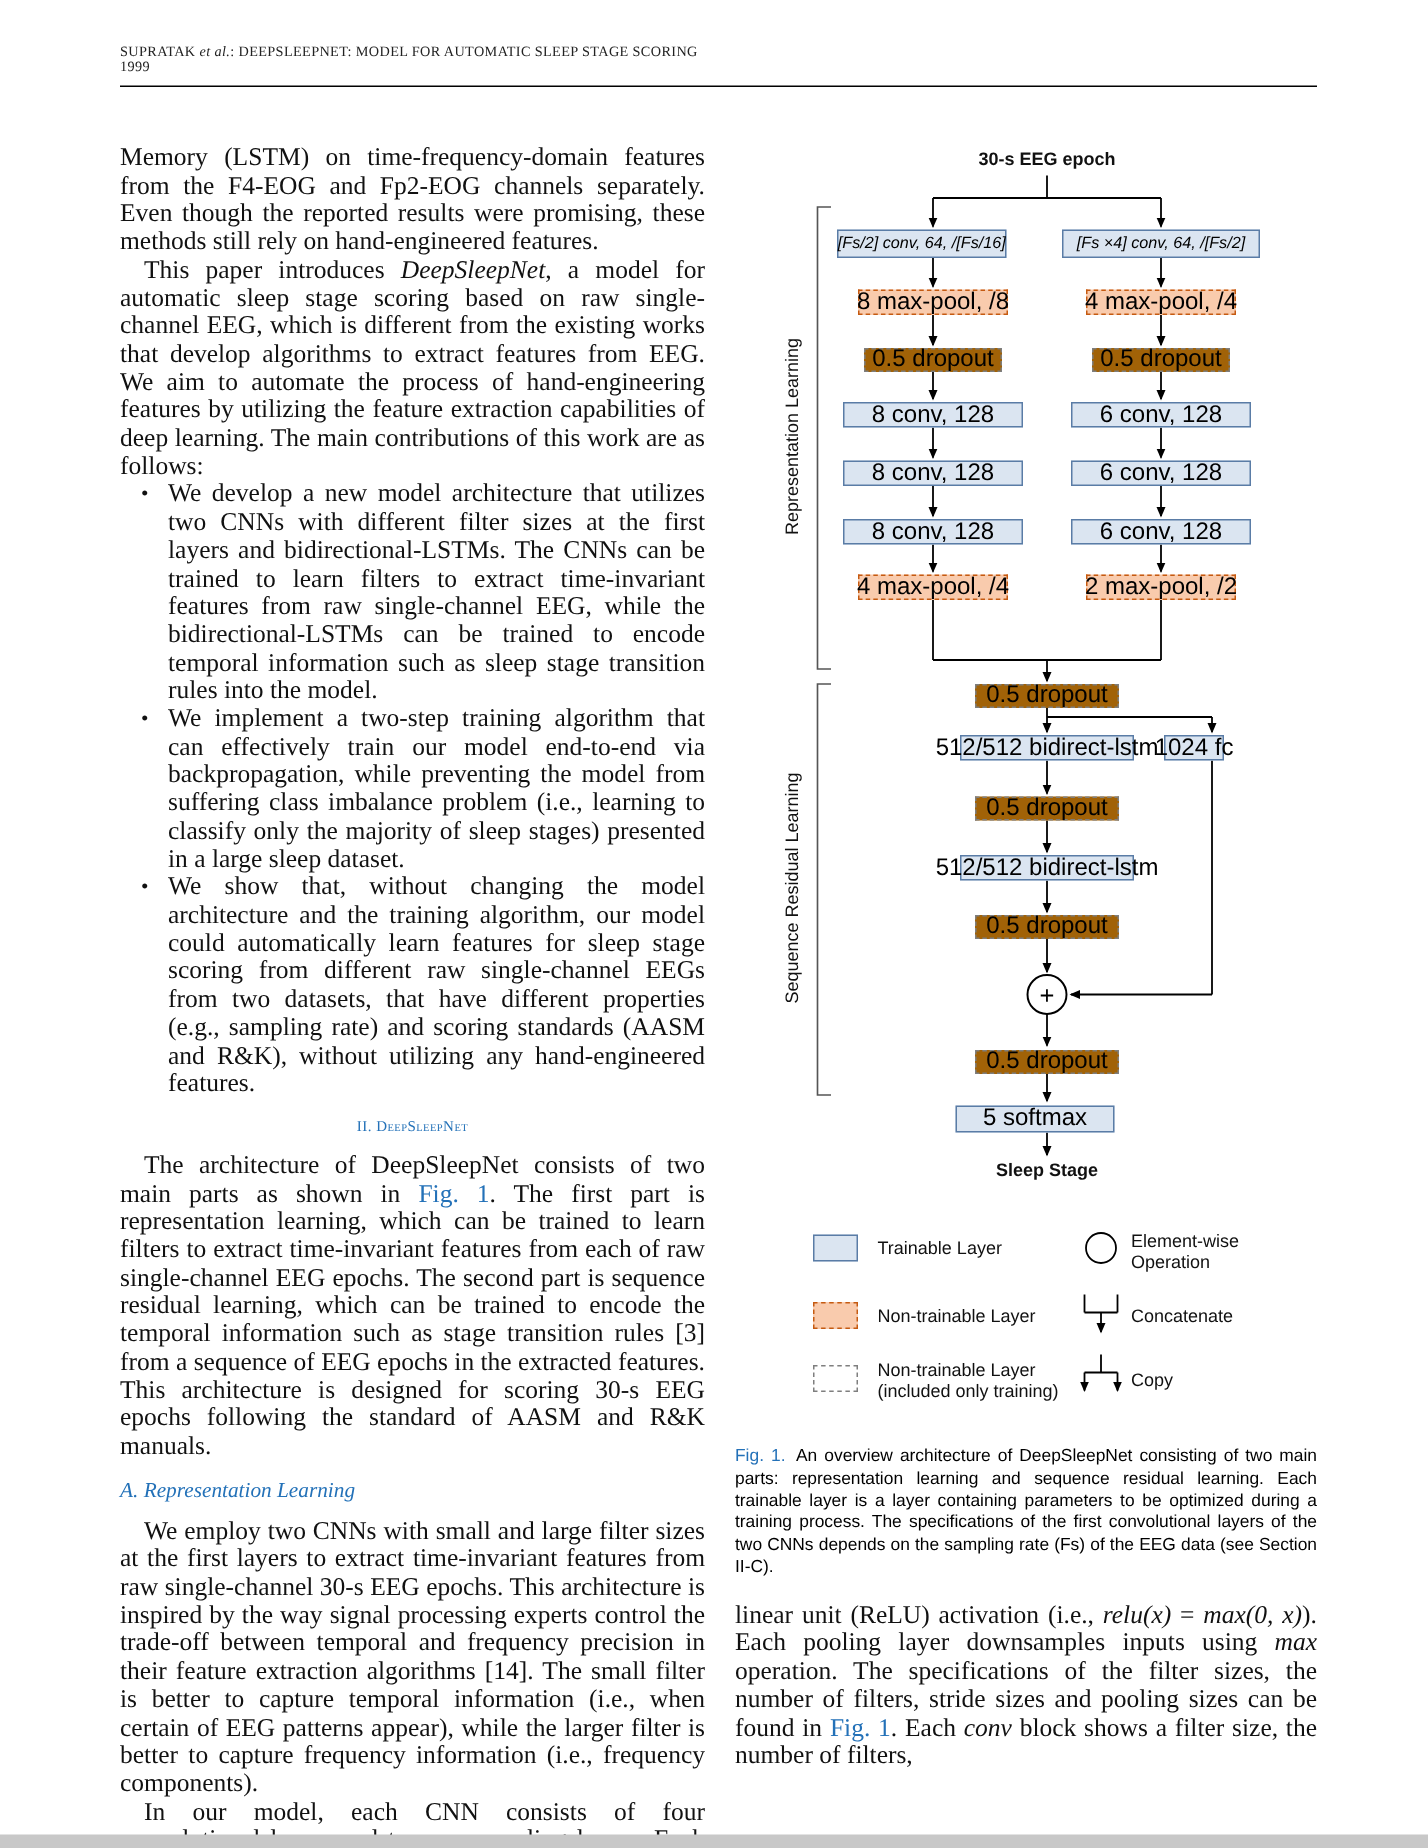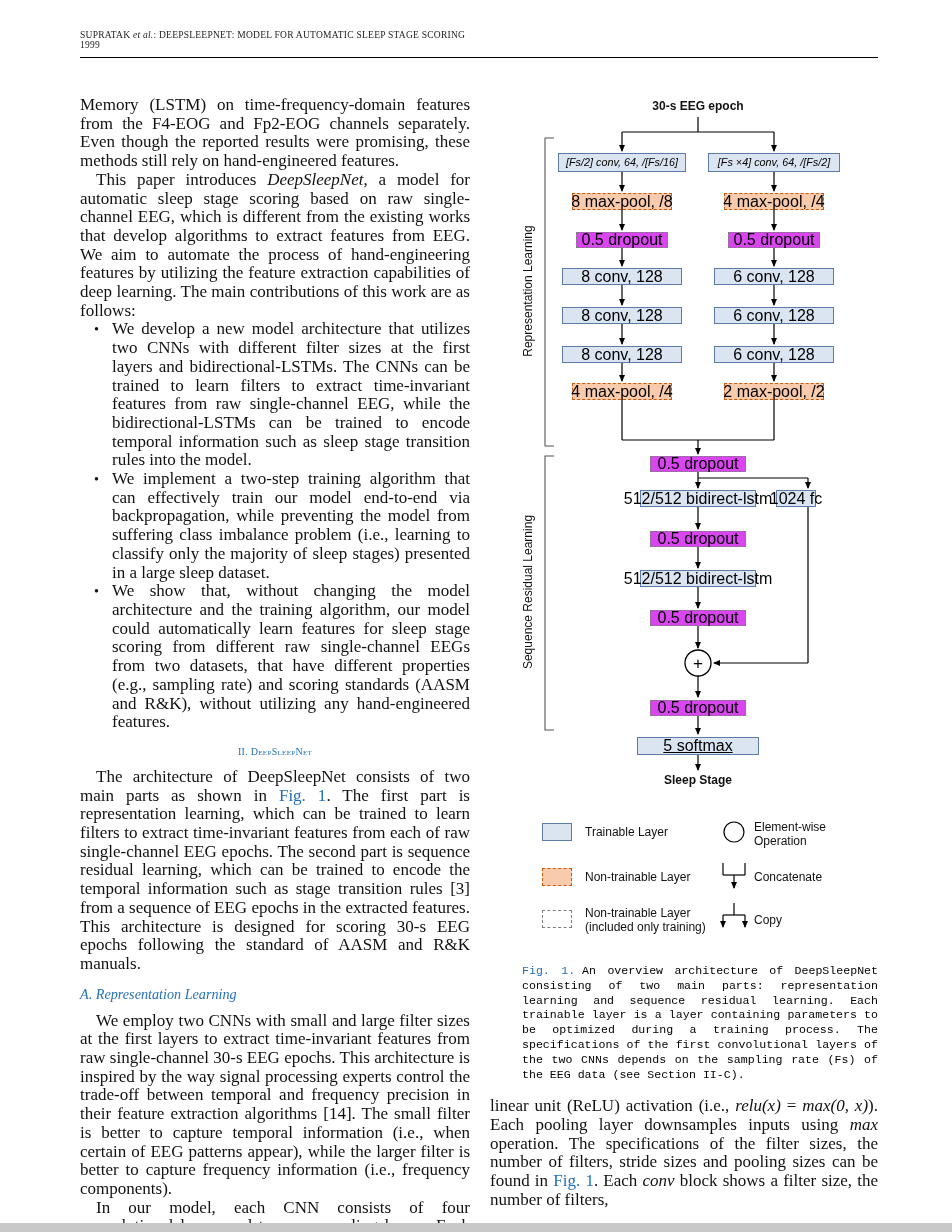--- a/index.html
+++ b/index.html
@@ -30,33 +30,33 @@
   .subsec-heading{font-size:14.2px;font-weight:normal;font-style:italic;color:var(--blue);
                   margin:12px 0 9px 0;}
   .link{color:var(--blue);text-decoration:none;cursor:pointer;}
   
   .diagram{position:relative;width:390px;height:852px;font-family:"Liberation Sans", sans-serif;}
   .diagram svg{position:absolute;left:0;top:0;z-index:1;}
   .nbox{position:absolute;z-index:2;display:flex;align-items:center;justify-content:center;
         font-size:16px;line-height:1;box-sizing:border-box;white-space:nowrap;color:#000;}
   .nbox.blue{background:var(--train-fill);border:1px solid var(--train-border);}
   .nbox.orange{background:var(--nontrain-fill);border:1px dashed var(--nontrain-border);}
-  .nbox.dashedw{background:#d946ef;border:1px dashed var(--dash-border);}
+  .nbox.dashedw{background:#a16207;border:1px dashed var(--dash-border);}
   .nbox.ital{font-style:italic;font-size:10.8px;}
   .flabel{position:absolute;z-index:2;font-size:12px;font-weight:bold;text-align:center;width:200px;}
   .vlabel{position:absolute;z-index:2;width:220px;text-align:center;font-size:12px;
           transform:rotate(-90deg);}
   .swatch{position:absolute;z-index:2;width:30px;height:18px;box-sizing:border-box;}
   .sw-blue{background:var(--train-fill);border:1px solid var(--train-border);}
   .sw-orange{background:var(--nontrain-fill);border:1px dashed var(--nontrain-border);}
   .sw-dash{background:#fff;border:1px dashed var(--dash-border);}
   .leg-label{position:absolute;z-index:2;font-size:12px;line-height:14px;white-space:nowrap;}
   
-  .caption{display:block;margin-top:16px;font-family:Liberation Mono, monospace;
-           font-size:11.6px;line-height:14.8px;text-align:justify;color:#000;margin-left:32px;}
+  .caption{display:block;margin-top:16px;font-family:Liberation Sans, sans-serif;
+           font-size:11.6px;line-height:14.8px;text-align:justify;color:#000;}
   .cap-label{color:var(--blue);margin-right:7px;}
   .cont-p{margin-top:15px;}
   .bottom-strip{position:absolute;left:0;bottom:0;width:952px;height:9px;background:#c8c8c8;}
 </style>
 </head>
 <body>
 
 <div class="page">
   <div class="inner">
 
@@ -175,21 +175,21 @@
                 <path d="M255,819 V831" marker-end="url(#ah)"></path>
               </g>
             </svg>
 
             <div class="flabel" style="left:108px;top:3px;">30-s EEG epoch</div>
             <div class="flabel" style="left:108px;top:677px;">Sleep Stage</div>
 
             <div class="vlabel" style="left:-72px;top:188px;">Representation Learning</div>
             <div class="vlabel" style="left:-72px;top:489px;">Sequence Residual Learning</div>
 
-            <div class="nbox blue ital" style="left:68px;top:57px;width:128px;height:19px;">[Fs/2] conv, 64, /[Fs/16]</div>
+            <div class="nbox blue ital" style="left:68px;top:57px;width:113px;height:19px;">[Fs/2] conv, 64, /[Fs/16]</div>
             <div class="nbox orange" style="left:82px;top:97px;width:100px;height:17px;">8 max-pool, /8</div>
             <div class="nbox dashedw" style="left:86px;top:136px;width:92px;height:16px;">0.5 dropout</div>
             <div class="nbox blue" style="left:72px;top:172px;width:120px;height:17px;">8 conv, 128</div>
             <div class="nbox blue" style="left:72px;top:211px;width:120px;height:17px;">8 conv, 128</div>
             <div class="nbox blue" style="left:72px;top:250px;width:120px;height:17px;">8 conv, 128</div>
             <div class="nbox orange" style="left:82px;top:287px;width:100px;height:17px;">4 max-pool, /4</div>
 
             <div class="nbox blue ital" style="left:218px;top:57px;width:132px;height:19px;">[Fs ×4] conv, 64, /[Fs/2]</div>
             <div class="nbox orange" style="left:234px;top:97px;width:100px;height:17px;">4 max-pool, /4</div>
             <div class="nbox dashedw" style="left:238px;top:136px;width:92px;height:16px;">0.5 dropout</div>
@@ -198,21 +198,21 @@
             <div class="nbox blue" style="left:224px;top:250px;width:120px;height:17px;">6 conv, 128</div>
             <div class="nbox orange" style="left:234px;top:287px;width:100px;height:17px;">2 max-pool, /2</div>
 
             <div class="nbox dashedw" style="left:160px;top:360px;width:96px;height:16px;">0.5 dropout</div>
             <div class="nbox blue" style="left:150px;top:394px;width:116px;height:17px;">512/512 bidirect-lstm</div>
             <div class="nbox blue" style="left:286px;top:394px;width:40px;height:17px;">1024 fc</div>
             <div class="nbox dashedw" style="left:160px;top:435px;width:96px;height:16px;">0.5 dropout</div>
             <div class="nbox blue" style="left:150px;top:474px;width:116px;height:17px;">512/512 bidirect-lstm</div>
             <div class="nbox dashedw" style="left:160px;top:514px;width:96px;height:16px;">0.5 dropout</div>
             <div class="nbox dashedw" style="left:160px;top:604px;width:96px;height:16px;">0.5 dropout</div>
-            <div class="nbox blue" style="left:147px;top:641px;width:122px;height:18px;text-decoration:underline;">5 softmax</div>
+            <div class="nbox blue" style="left:147px;top:641px;width:106px;height:18px;">5 softmax</div>
 
             <div class="swatch sw-blue" style="left:52px;top:727px;"></div>
             <div class="leg-label" style="left:95px;top:729px;">Trainable Layer</div>
             <div class="leg-label" style="left:264px;top:724px;">
                 <span style="display:block;">Element-wise</span>
                 <span style="display:block;">Operation</span>
               </div>
 
             <div class="swatch sw-orange" style="left:52px;top:772px;"></div>
             <div class="leg-label" style="left:95px;top:774px;">Non-trainable Layer</div>

